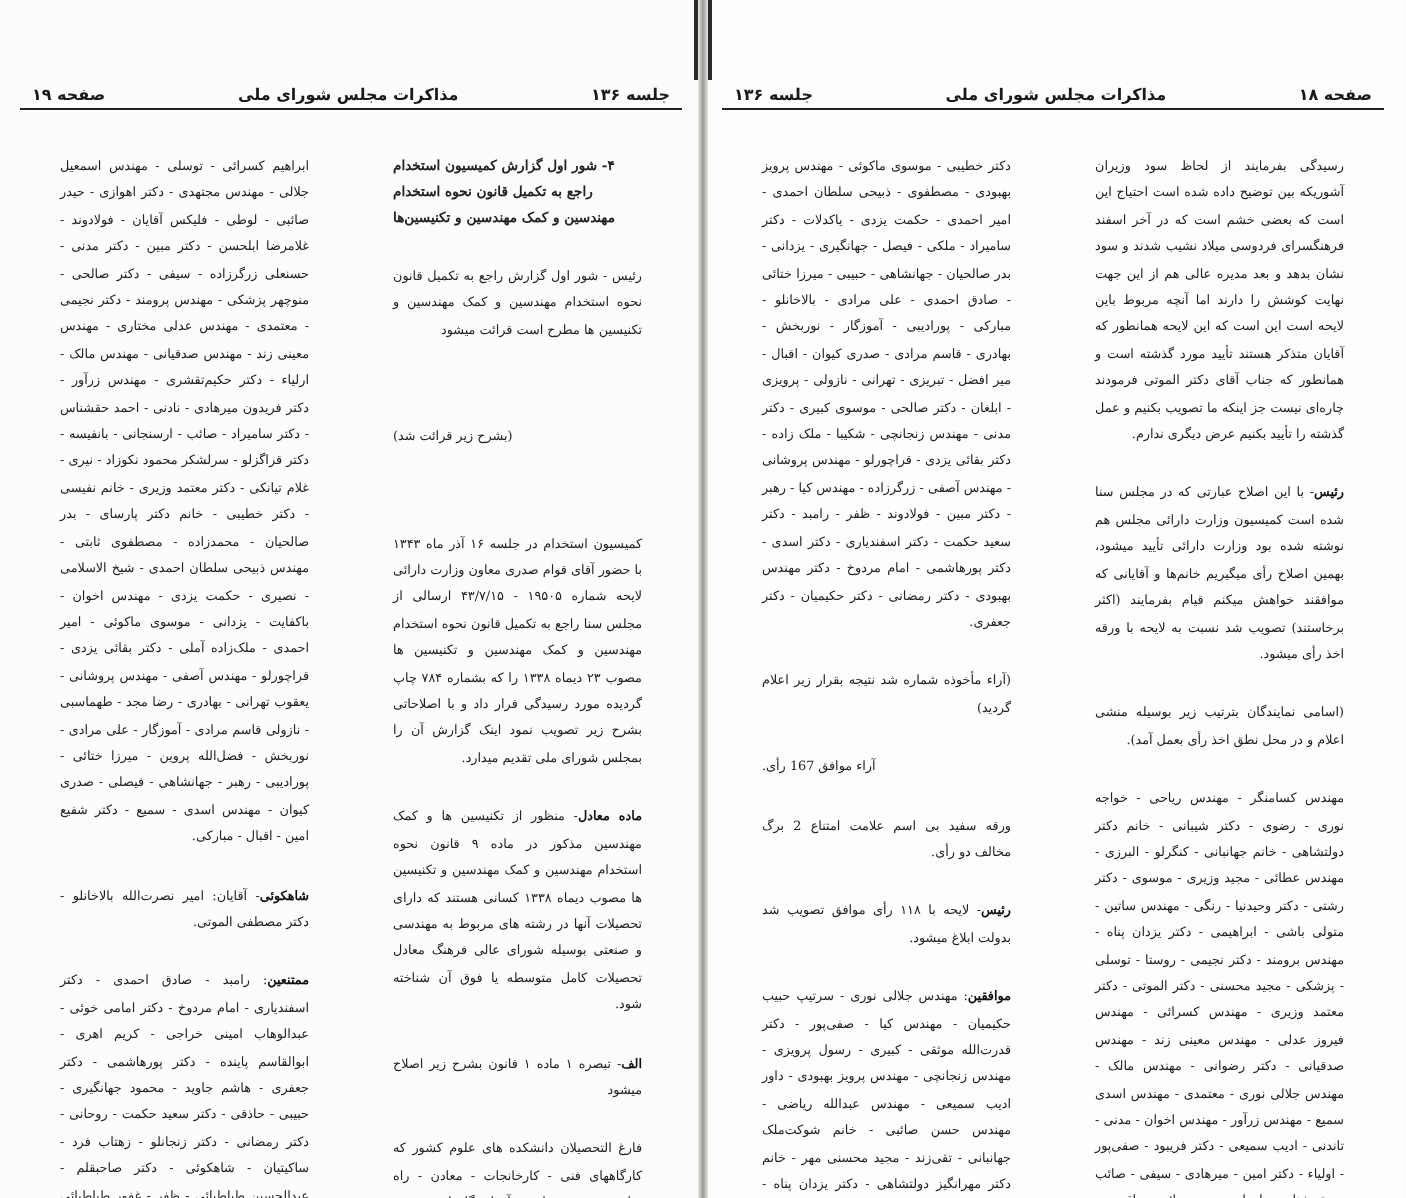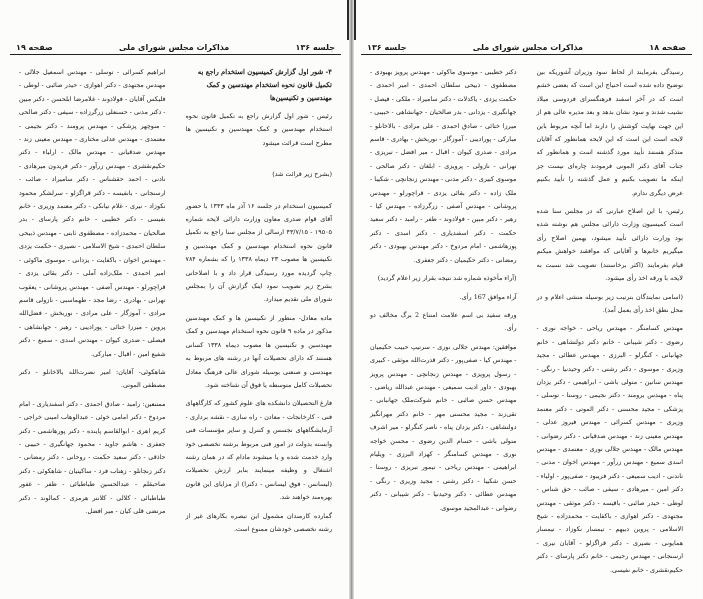--- a/index.html
+++ b/index.html
@@ -27,23 +27,23 @@
     direction:rtl; font-size:8px; font-weight:bold; height:10px;
     padding:0 6px 2px 6px; border-bottom:1.5px solid #222;
   }
   .header span { white-space:nowrap; }
   .cols { display:flex; direction:rtl; gap:10px; margin-top:6px; padding:0 4px; }
   .col {
     width:160px; direction:rtl; text-align:justify;
     font-family:"DejaVu Serif", serif; font-size:6.4px; line-height:13.4px;
     color:#222;
   }
-  .col p { margin:5px; }
-  .col .bold { font-weight:normal; color:#111; }
-  .col .center { text-align:right; }
+  .col p { margin:16px; }
+  .col .bold { font-weight:bold; color:#111; }
+  .col .center { text-align:left; }
   .col .title { font-weight:bold; font-size:6.8px; line-height:13px; }
   .col .gap { height:8px; }
 </style>
 </head>
 <body>
 
 <div class="spread">
 
   <div class="page left">
     <div class="header">
@@ -53,20 +53,21 @@
     </div>
     <div class="cols">
       <div class="col">
         <p class="title center">۴- شور اول گزارش کمیسیون استخدام راجع به تکمیل قانون نحوه استخدام مهندسین و کمک مهندسین و تکنیسین‌ها</p>
         <p>رئیس - شور اول گزارش راجع به تکمیل قانون نحوه استخدام مهندسین و کمک مهندسین و تکنیسین ها مطرح است قرائت میشود</p>
         <div class="gap"></div>
         <p class="center">(بشرح زیر قرائت شد)</p>
         <div class="gap"></div>
         <p>کمیسیون استخدام در جلسه ۱۶ آذر ماه ۱۳۴۳ با حضور آقای قوام صدری معاون وزارت دارائی لایحه شماره ۱۹۵۰۵ - ۴۳/۷/۱۵ ارسالی از مجلس سنا راجع به تکمیل قانون نحوه استخدام مهندسین و کمک مهندسین و تکنیسین ها مصوب ۲۳ دیماه ۱۳۳۸ را که بشماره ۷۸۴ چاپ گردیده مورد رسیدگی قرار داد و با اصلاحاتی بشرح زیر تصویب نمود اینک گزارش آن را بمجلس شورای ملی تقدیم میدارد.</p>
         <p><span class="bold">ماده معادل</span><span>- منظور از تکنیسین ها و کمک مهندسین مذکور در ماده ۹ قانون نحوه استخدام مهندسین و کمک مهندسین و تکنیسین ها مصوب دیماه ۱۳۳۸ کسانی هستند که دارای تحصیلات آنها در رشته های مربوط به مهندسی و صنعتی بوسیله شورای عالی فرهنگ معادل تحصیلات کامل متوسطه یا فوق آن شناخته شود.</span></p>
+        <p><span class="bold">الف</span><span>- تبصره ۱ ماده ۱ قانون بشرح زیر اصلاح میشود</span></p>
         <p>فارغ التحصیلان دانشکده های علوم کشور که کارگاههای فنی - کارخانجات - معادن - راه سازی - نقشه برداری - آزمایشگاههای تجسس و کنترل و سایر مؤسسات فنی وابسته بدولت در امور فنی مربوط برشته تخصصی خود وارد خدمت شده و یا میشوند مادام که در همان رشته اشتغال و وظیفه مینمایند بنابر ارزش تحصیلات (لیسانس - فوق لیسانس - دکترا) از مزایای این قانون بهره‌مند خواهند شد.</p>
         <p>گمارده کارمندان مشمول این تبصره بکارهای غیر از رشته تخصصی خودشان ممنوع است.</p>
       </div>
       <div class="col">
         <p>ابراهیم کسرائی - توسلی - مهندس اسمعیل جلالی - مهندس مجتهدی - دکتر اهوازی - حیدر صائبی - لوطی - فلیکس آقایان - فولادوند - غلامرضا ابلحسن - دکتر مبین - دکتر مدنی - حسنعلی زرگرزاده - سیفی - دکتر صالحی - منوچهر پزشکی - مهندس پرومند - دکتر نجیمی - معتمدی - مهندس عدلی مختاری - مهندس معینی زند - مهندس صدقیانی - مهندس مالک - ارلیاء - دکتر حکیم‌تقشری - مهندس زرآور - دکتر فریدون میرهادی - نادنی - احمد حقشناس - دکتر سامیراد - صائب - ارسنجانی - بانفیسه - دکتر قراگزلو - سرلشکر محمود نکوزاد - نیری - غلام تیانکی - دکتر معتمد وزیری - خانم نفیسی - دکتر خطیبی - خانم دکتر پارسای - بدر صالحیان - محمدزاده - مصطفوی ثابتی - مهندس ذبیحی سلطان احمدی - شیخ الاسلامی - نصیری - حکمت یزدی - مهندس اخوان - باکفایت - یزدانی - موسوی ماکوئی - امیر احمدی - ملک‌زاده آملی - دکتر بقائی یزدی - قراچورلو - مهندس آصفی - مهندس پروشانی - یعقوب تهرانی - بهادری - رضا مجد - طهماسبی - نازولی قاسم مرادی - آموزگار - علی مرادی - نوربخش - فضل‌الله پروین - میرزا ختائی - پورادیبی - رهبر - جهانشاهی - فیصلی - صدری کیوان - مهندس اسدی - سمیع - دکتر شفیع امین - اقبال - مبارکی.</p>
         <p><span class="bold">شاهکوئی</span><span>- آقایان: امیر نصرت‌الله بالاخانلو - دکتر مصطفی الموتی.</span></p>
         <p><span class="bold">ممتنعین</span><span>: رامبد - صادق احمدی - دکتر اسفندیاری - امام مردوخ - دکتر امامی خوئی - عبدالوهاب امینی خراجی - کریم اهری - ابوالقاسم پاینده - دکتر پورهاشمی - دکتر جعفری - هاشم جاوید - محمود جهانگیری - حبیبی - حاذقی - دکتر سعید حکمت - روحانی - دکتر رمضانی - دکتر زنجانلو - زهتاب فرد - ساکیتیان - شاهکوئی - دکتر صاحبقلم - عبدالحسین طباطبائی - ظفر - غفور طباطبائی - کلالی - کلانتر هرمزی - کمالوند - دکتر مرتضی قلی کیان - میر افضل.</span></p>
       </div>
     </div>
   </div>
@@ -82,20 +83,21 @@
         <p>رسیدگی بفرمایند از لحاظ سود وزیران آشوریکه بین توضیح داده شده است احتیاج این است که بعضی خشم است که در آخر اسفند فرهنگسرای فردوسی میلاد نشیب شدند و سود نشان بدهد و بعد مدیره عالی هم از این جهت نهایت کوشش را دارند اما آنچه مربوط باین لایحه است این است که این لایحه همانطور که آقایان متذکر هستند تأیید مورد گذشته است و همانطور که جناب آقای دکتر الموتی فرمودند چاره‌ای نیست جز اینکه ما تصویب بکنیم و عمل گذشته را تأیید بکنیم عرض دیگری ندارم.</p>
         <p><span class="bold">رئیس</span><span>- با این اصلاح عبارتی که در مجلس سنا شده است کمیسیون وزارت دارائی مجلس هم نوشته شده بود وزارت دارائی تأیید میشود، بهمین اصلاح رأی میگیریم خانم‌ها و آقایانی که موافقند خواهش میکنم قیام بفرمایند (اکثر برخاستند) تصویب شد نسبت به لایحه با ورقه اخذ رأی میشود.</span></p>
         <p>(اسامی نمایندگان بترتیب زیر بوسیله منشی اعلام و در محل نطق اخذ رأی بعمل آمد).</p>
         <p>مهندس کسامنگر - مهندس ریاحی - خواجه نوری - رضوی - دکتر شیبانی - خانم دکتر دولتشاهی - خانم جهانبانی - کنگرلو - البرزی - مهندس عطائی - مجید وزیری - موسوی - دکتر رشتی - دکتر وحیدنیا - رنگی - مهندس ساتین - متولی باشی - ابراهیمی - دکتر یزدان پناه - مهندس برومند - دکتر نجیمی - روستا - توسلی - پزشکی - مجید محسنی - دکتر الموتی - دکتر معتمد وزیری - مهندس کسرائی - مهندس فیروز عدلی - مهندس معینی زند - مهندس صدقیانی - دکتر رضوانی - مهندس مالک - مهندس جلالی نوری - معتمدی - مهندس اسدی سمیع - مهندس زرآور - مهندس اخوان - مدنی - تاندنی - ادیب سمیعی - دکتر فریبود - صفی‌پور - اولیاء - دکتر امین - میرهادی - سیفی - صائب - حق شناس - لوطی - حیدر صائبی - باقیسه - دکتر موثقی - مهندس مجتهدی - دکتر اهوازی - باکفایت - محمدزاده - شیخ الاسلامی - پروین دبیهم - تیمسار نکوزاد - تیمسار همایونی - نصیری - دکتر قراگزلو - آقایان نیری - ارسنجانی - مهندس رحیمی - خانم دکتر پارسای - دکتر حکیم‌تقشری - خانم نفیسی.</p>
       </div>
       <div class="col">
         <p>دکتر خطیبی - موسوی ماکوئی - مهندس پرویز بهبودی - مصطفوی - ذبیحی سلطان احمدی - امیر احمدی - حکمت یزدی - یاکدلات - دکتر سامیراد - ملکی - فیصل - جهانگیری - یزدانی - بدر صالحیان - جهانشاهی - حبیبی - میرزا ختائی - صادق احمدی - علی مرادی - بالاخانلو - مبارکی - پورادیبی - آموزگار - نوربخش - بهادری - قاسم مرادی - صدری کیوان - اقبال - میر افضل - تبریزی - تهرانی - نازولی - پرویزی - ابلغان - دکتر صالحی - موسوی کبیری - دکتر مدنی - مهندس زنجانچی - شکیبا - ملک زاده - دکتر بقائی یزدی - قراچورلو - مهندس پروشانی - مهندس آصفی - زرگرزاده - مهندس کیا - رهبر - دکتر مبین - فولادوند - ظفر - رامبد - دکتر سعید حکمت - دکتر اسفندیاری - دکتر اسدی - دکتر پورهاشمی - امام مردوخ - دکتر مهندس بهبودی - دکتر رمضانی - دکتر حکیمیان - دکتر جعفری.</p>
         <p>(آراء مأخوذه شماره شد نتیجه بقرار زیر اعلام گردید)</p>
         <p class="center">آراء موافق 167 رأی.</p>
         <p>ورقه سفید بی اسم علامت امتناع 2 برگ مخالف دو رأی.</p>
+        <p><span class="bold">رئیس</span><span>- لایحه با ۱۱۸ رأی موافق تصویب شد بدولت ابلاغ میشود.</span></p>
         <p><span class="bold">موافقین</span><span>: مهندس جلالی نوری - سرتیپ حبیب حکیمیان - مهندس کیا - صفی‌پور - دکتر قدرت‌الله موثقی - کبیری - رسول پرویزی - مهندس زنجانچی - مهندس پرویز بهبودی - داور ادیب سمیعی - مهندس عبدالله ریاضی - مهندس حسن صائبی - خانم شوکت‌ملک جهانبانی - تقی‌زند - مجید محسنی مهر - خانم دکتر مهرانگیز دولتشاهی - دکتر یزدان پناه - ناصر کنگرلو - میر اشرف متولی باشی - حسام الدین رضوی - محسن خواجه نوری - مهندس کسامنگر - کهزاد البرزی - ویلیام ابراهیمی - مهندس ریاحی - تیمور تبریزی - روستا - حسن شکیبا - دکتر رشتی - مجید وزیری - رنگی - مهندس عطائی - دکتر وحیدنیا - دکتر شیبانی - دکتر رضوانی - عبدالمجید موسوی.</span></p>
       </div>
     </div>
   </div>
 
   <div class="gutter-top"></div>
   <div class="gutter"></div>
 </div>
 
 </body></html>

